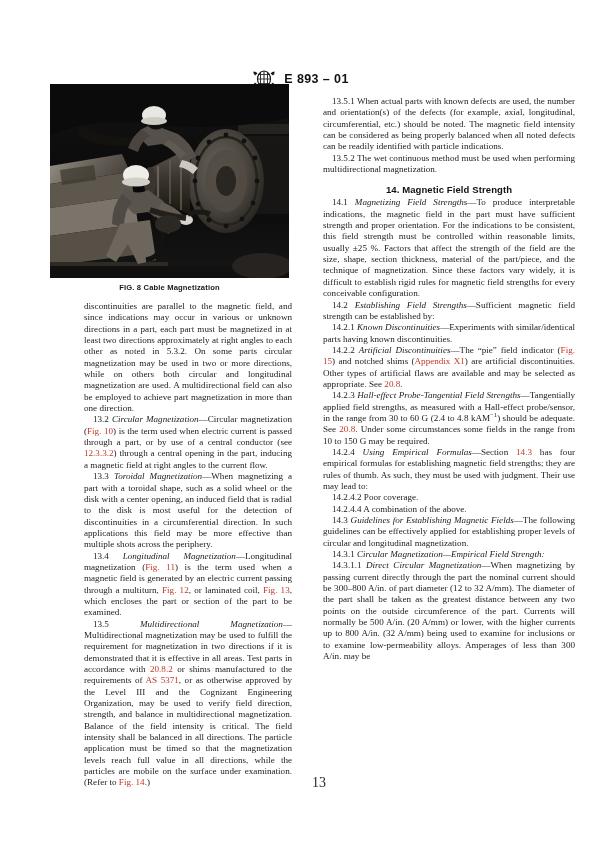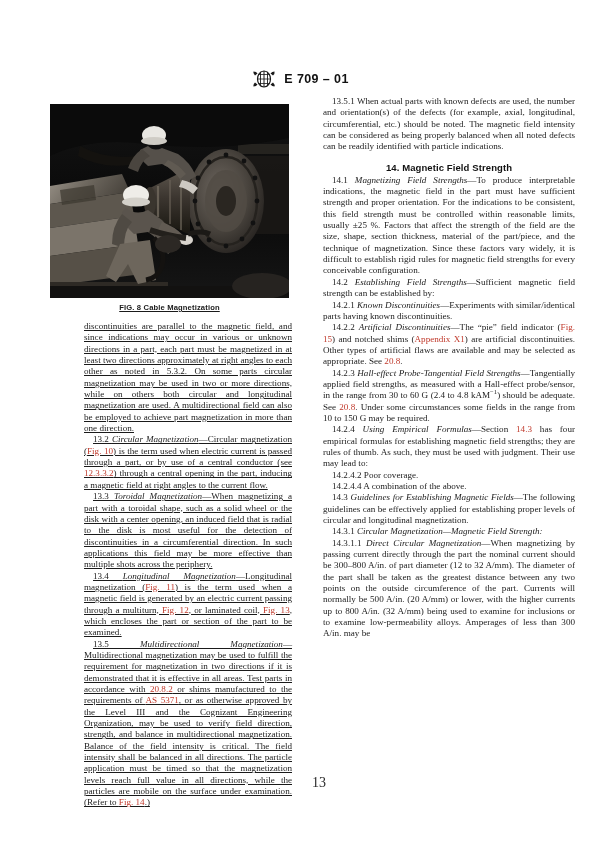--- a/index.html
+++ b/index.html
@@ -46,23 +46,22 @@
     font-weight: bold;
     letter-spacing: 0.4px;
     color: #111;
     white-space: nowrap;
   }
 
   
   .col-left {
     position: absolute;
     left: 41px;
-    top: 104px;
+    top: 84px;
     width: 251px;
-    text-decoration: underline;
   }
   .col-right {
     position: absolute;
     left: 323px;
     top: 96px;
     width: 252px;
   }
 
   
   .figure-wrap {
@@ -159,21 +158,21 @@
         <path d="M33 5.5 L33 34.5" stroke="#1a1a1a" stroke-width="1.8" fill="none"></path>
         <path d="M14 11 L38 11" stroke="#1a1a1a" stroke-width="1.6" fill="none"></path>
         <path d="M13 20 L39 20" stroke="#1a1a1a" stroke-width="1.6" fill="none"></path>
         <path d="M14 29 L38 29" stroke="#1a1a1a" stroke-width="1.6" fill="none"></path>
         <path d="M8 13 Q4 9 5 5 Q10 5 13 9 Z"></path>
         <path d="M44 13 Q48 9 47 5 Q42 5 39 9 Z"></path>
         <path d="M8 27 Q4 31 5 35 Q10 35 13 31 Z"></path>
         <path d="M44 27 Q48 31 47 35 Q42 35 39 31 Z"></path>
       </g>
     </svg>
-    <span class="header-title">E 709 – 01</span>
+    <span class="header-title">E 893 – 01</span>
   </div>
 
   <div class="col-left">
 
     <figure class="figure-wrap" style="margin:0 0 0 9px;">
       <div class="photo">
         <svg width="239" height="194" viewBox="0 0 239 194" preserveAspectRatio="none" aria-hidden="true">
           <defs>
             <linearGradient id="bgDark" x1="0" y1="0" x2="0" y2="1">
               <stop offset="0%" stop-color="#141414"></stop>
@@ -274,30 +273,31 @@
         <p class="indent">13.2 <em>Circular Magnetization</em>—Circular magnetization (<span class="lnk">Fig. 10</span>) is the term used when electric current is passed through a part, or by use of a central conductor (see <span class="lnk">12.3.3.2</span>) through a central opening in the part, inducing a magnetic field at right angles to the current flow.</p>
         <p class="indent">13.3 <em>Toroidal Magnetization</em>—When magnetizing a part with a toroidal shape, such as a solid wheel or the disk with a center opening, an induced field that is radial to the disk is most useful for the detection of discontinuities in a circumferential direction. In such applications this field may be more effective than multiple shots across the periphery.</p>
         <p class="indent">13.4 <em>Longitudinal Magnetization</em>—Longitudinal magnetization (<span class="lnk">Fig. 11</span>) is the term used when a magnetic field is generated by an electric current passing through a multiturn, <span class="lnk">Fig. 12</span>, or laminated coil, <span class="lnk">Fig. 13</span>, which encloses the part or section of the part to be examined.</p>
         <p class="indent">13.5 <em>Multidirectional Magnetization</em>—Multidirectional magnetization may be used to fulfill the requirement for magnetization in two directions if it is demonstrated that it is effective in all areas. Test parts in accordance with <span class="lnk">20.8.2</span> or shims manufactured to the requirements of <span class="lnk">AS 5371</span>, or as otherwise approved by the Level III and the Cognizant Engineering Organization, may be used to verify field direction, strength, and balance in multidirectional magnetization. Balance of the field intensity is critical. The field intensity shall be balanced in all directions. The particle application must be timed so that the magnetization levels reach full value in all directions, while the particles are mobile on the surface under examination. (Refer to <span class="lnk">Fig. 14</span>.)</p>
       </div>
   </div>
 
   <div class="col-right">
     <div>
         <p class="indent">13.5.1 When actual parts with known defects are used, the number and orientation(s) of the defects (for example, axial, longitudinal, circumferential, etc.) should be noted. The magnetic field intensity can be considered as being properly balanced when all noted defects can be readily identified with particle indications.</p>
+        <p class="indent">13.5.2 The wet continuous method must be used when performing multidirectional magnetization.</p>
         <h2 class="section-head">14.  Magnetic Field Strength</h2>
         <p class="indent">14.1 <em>Magnetizing Field Strengths</em>—To produce interpretable indications, the magnetic field in the part must have sufficient strength and proper orientation. For the indications to be consistent, this field strength must be controlled within reasonable limits, usually ±25 %. Factors that affect the strength of the field are the size, shape, section thickness, material of the part/piece, and the technique of magnetization. Since these factors vary widely, it is difficult to establish rigid rules for magnetic field strengths for every conceivable configuration.</p>
         <p class="indent">14.2 <em>Establishing Field Strengths</em>—Sufficient magnetic field strength can be established by:</p>
         <p class="indent">14.2.1 <em>Known Discontinuities</em>—Experiments with similar/identical parts having known discontinuities.</p>
         <p class="indent">14.2.2 <em>Artificial Discontinuities</em>—The “pie” field indicator (<span class="lnk">Fig. 15</span>) and notched shims (<span class="lnk">Appendix X1</span>) are artificial discontinuities. Other types of artificial flaws are available and may be selected as appropriate. See <span class="lnk">20.8</span>.</p>
         <p class="indent">14.2.3 <em>Hall-effect Probe-Tangential Field Strengths</em>—Tangentially applied field strengths, as measured with a Hall-effect probe/sensor, in the range from 30 to 60 G (2.4 to 4.8 kAM<sup>−1</sup>) should be adequate. See <span class="lnk">20.8</span>. Under some circumstances some fields in the range from 10 to 150 G may be required.</p>
         <p class="indent">14.2.4 <em>Using Empirical Formulas</em>—Section <span class="lnk">14.3</span> has four empirical formulas for establishing magnetic field strengths; they are rules of thumb. As such, they must be used with judgment. Their use may lead to:</p>
         <p class="indent">14.2.4.2 Poor coverage.</p>
         <p class="indent">14.2.4.4 A combination of the above.</p>
         <p class="indent">14.3 <em>Guidelines for Establishing Magnetic Fields</em>—The following guidelines can be effectively applied for establishing proper levels of circular and longitudinal magnetization.</p>
-        <p class="indent">14.3.1 <em>Circular Magnetization—Magnetic Field Strength:</em></p>
+        <p class="indent">14.3.1 <em>Circular Magnetization—Empirical Field Strength:</em></p>
         <p class="indent">14.3.1.1 <em>Direct Circular Magnetization</em>—When magnetizing by passing current directly through the part the nominal current should be 300–800 A/in. of part diameter (12 to 32 A/mm). The diameter of the part shall be taken as the greatest distance between any two points on the outside circumference of the part. Currents will normally be 500 A/in. (20 A/mm) or lower, with the higher currents up to 800 A/in. (32 A/mm) being used to examine for inclusions or to examine low-permeability alloys. Amperages of less than 300 A/in. may be</p>
       </div>
   </div>
 
   <div class="page-number">13</div>
 
 </div>
 
 </body></html>

